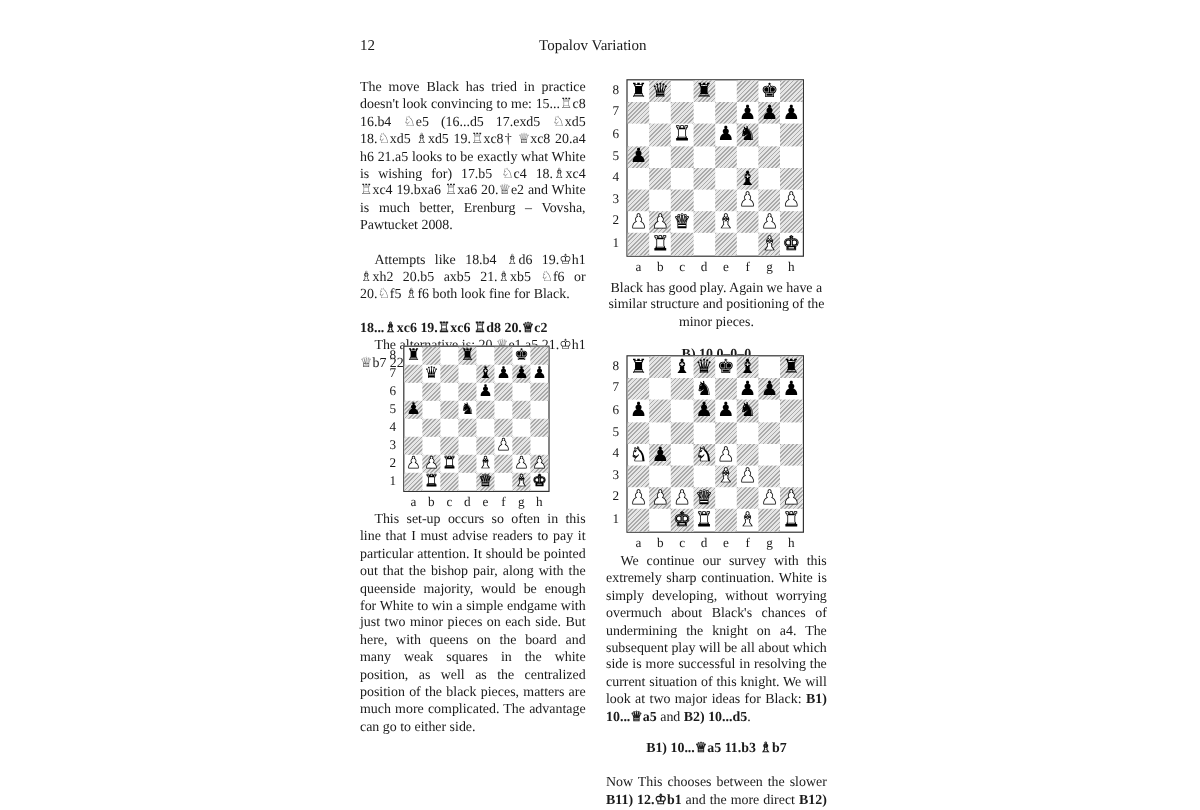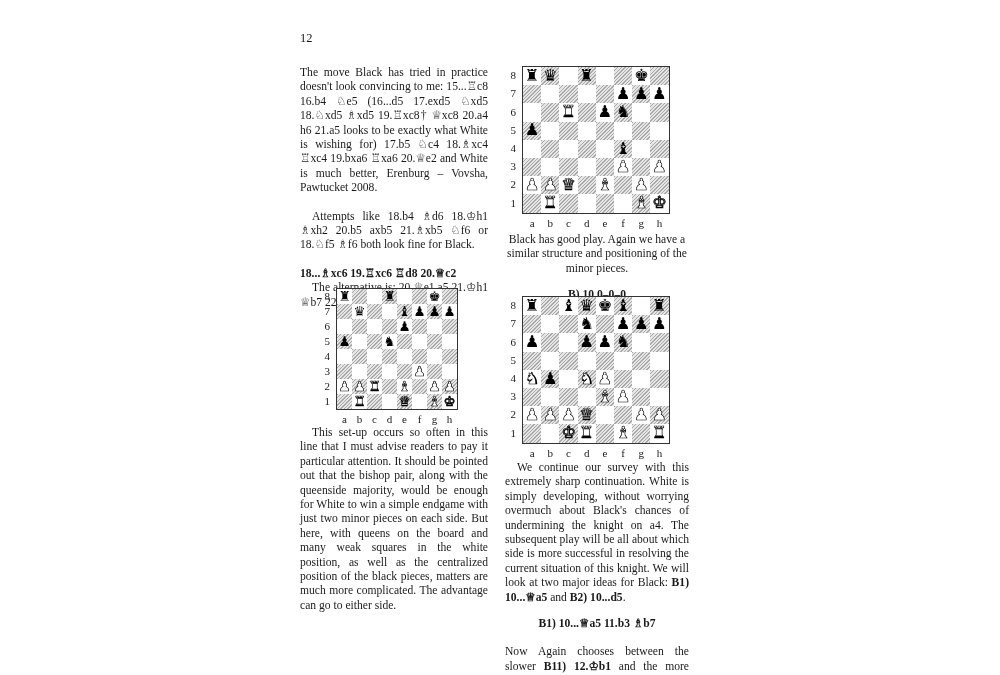--- a/index.html
+++ b/index.html
@@ -27,25 +27,26 @@
   .piece.b { color:#000; }
   .rank { position:absolute; font-size:11px; text-align:right; }
   .file { position:absolute; font-size:11px; text-align:center; }
 </style>
 </head>
 <body>
 
 <div class="page">
 
   <div class="header-num">12</div>
+  <div class="header-title">Topalov Variation</div>
 
   <div class="col col-left">
     <p>The move Black has tried in practice doesn't look convincing to me: 15...♖c8 16.b4 ♘e5 (16...d5 17.exd5 ♘xd5 18.♘xd5 ♗xd5 19.♖xc8† ♕xc8 20.a4 h6 21.a5 looks to be exactly what White is wishing for) 17.b5 ♘c4 18.♗xc4 ♖xc4 19.bxa6 ♖xa6 20.♕e2 and White is much better, Erenburg – Vovsha, Pawtucket 2008.</p>
     <div class="gap"></div>
-    <p class="indent">Attempts like 18.b4 ♗d6 18.♔h1 ♗xh2 20.b5 axb5 21.♗xb5 ♘f6 or 18.♘f5 ♗f6 both look fine for Black.</p>
+    <p class="indent">Attempts like 18.b4 ♗d6 19.♔h1 ♗xh2 20.b5 axb5 21.♗xb5 ♘f6 or 20.♘f5 ♗f6 both look fine for Black.</p>
     <div class="gap"></div>
     <p class="bold">18...♗xc6 19.♖xc6 ♖d8 20.♕c2</p>
     <p class="indent">The alternative is: 20.♕e1 a5 21.♔h1 ♕b7 22.♖c2 ♘f6 23.♗g1 ♘d5</p>
   </div>
 
   <div class="col col-left" style="top:426px;">
     <p class="indent">This set-up occurs so often in this line that I must advise readers to pay it particular attention. It should be pointed out that the bishop pair, along with the queenside majority, would be enough for White to win a simple endgame with just two minor pieces on each side. But here, with queens on the board and many weak squares in the white position, as well as the centralized position of the black pieces, matters are much more complicated. The advantage can go to either side.</p>
     <div class="gap"></div>
   </div>
 
@@ -53,21 +54,21 @@
     <p class="center">Black has good play. Again we have a similar structure and positioning of the minor pieces.</p>
     <div class="gap-s"></div>
     <p class="center bold" style="margin-top:4px;">B) 10.0–0–0</p>
   </div>
 
   <div class="col col-right" style="top:461px;">
     <p class="indent"><span>We continue our survey with this extremely sharp continuation. White is simply developing, without worrying overmuch about Black's chances of undermining the knight on a4. The subsequent play will be all about which side is more successful in resolving the current situation of this knight. We will look at two major ideas for Black: </span><span class="bold">B1) 10...♕a5</span><span> and </span><span class="bold">B2) 10...d5</span><span>.</span></p>
     <div class="gap-s"></div>
     <p class="center bold" style="margin-top:4px;">B1) 10...♕a5 11.b3 ♗b7</p>
     <div class="gap"></div>
-    <p><span>Now Again chooses between the slower </span><span class="bold">B11) 12.♔b1</span><span> and the more direct </span><span class="bold">B12) 12.a3</span><span>.</span></p>
+    <p><span>Now This chooses between the slower </span><span class="bold">B11) 12.♔b1</span><span> and the more direct </span><span class="bold">B12) 12.a3</span><span>.</span></p>
   </div>
 
   <div id="board-0" class="board-wrap">
       <div class="board" style="left: 336px; top: 288px; grid-template-columns: repeat(8, 15px); grid-template-rows: repeat(8, 15px);">
         <div class="sq">
           <span class="piece b" style="font-size: 13.5px;">♜</span>
         </div>
         <div class="sq dark"></div>
         <div class="sq"></div>
         <div class="sq dark">

